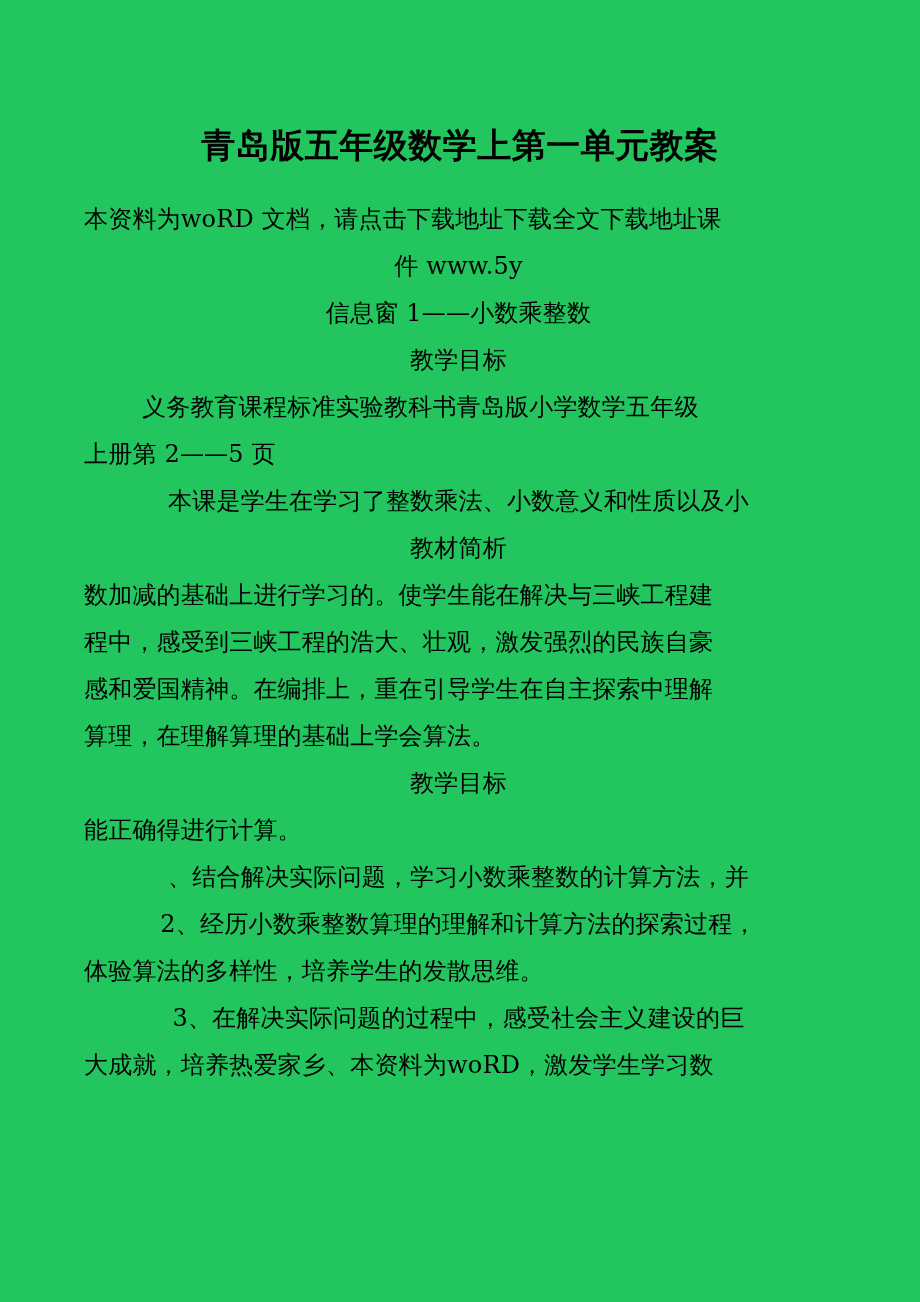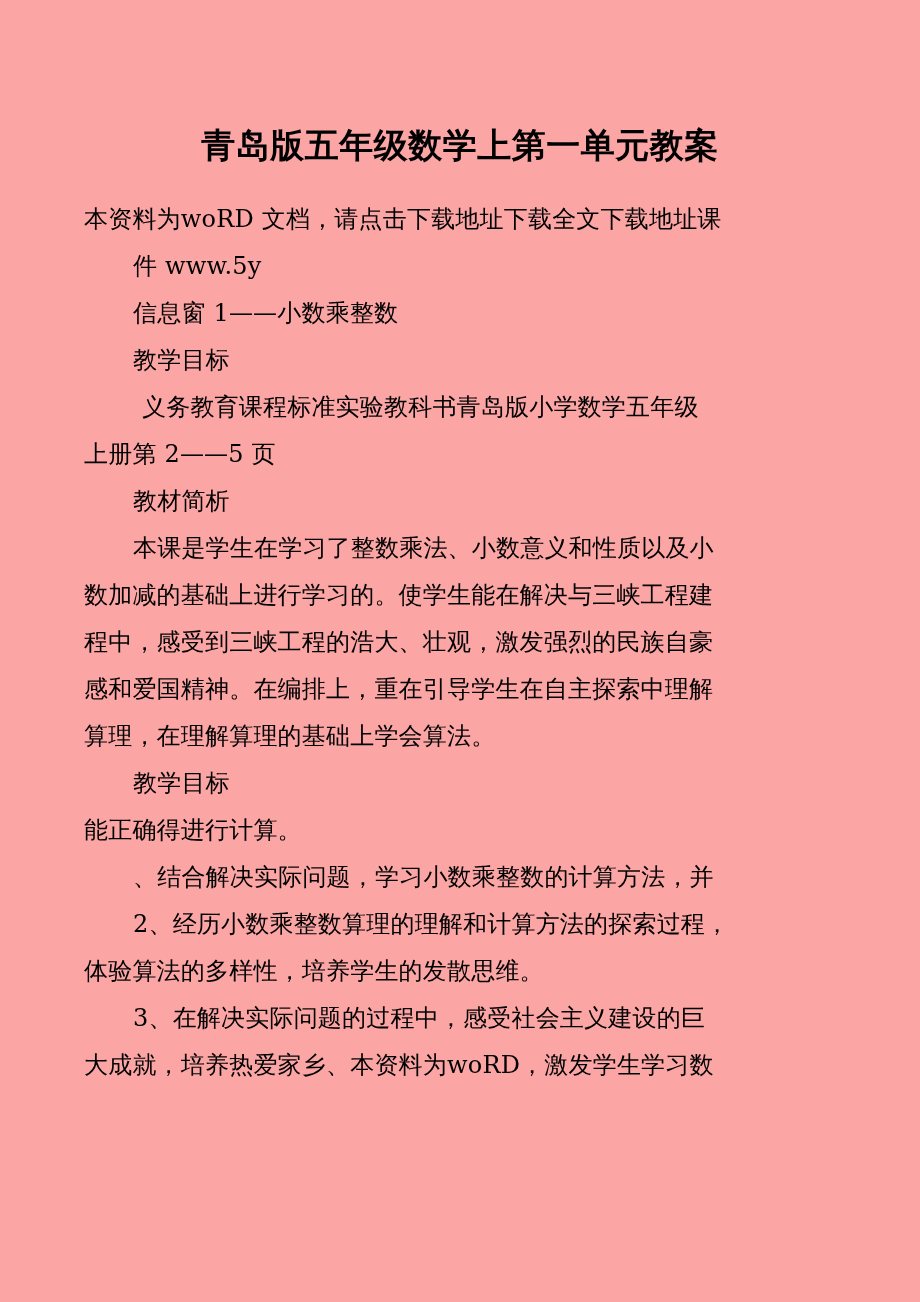--- a/index.html
+++ b/index.html
@@ -5,21 +5,21 @@
 <style>
   html, body {
     margin: 0;
     padding: 0;
     background: #ffffff;
   }
   .page {
     position: relative;
     width: 920px;
     height: 1302px;
-    background: #fca5a5;
+    background: #22c55e;
     overflow: hidden;
     font-family: "DejaVu Serif", "Liberation Serif", serif;
     color: #000000;
     -webkit-font-smoothing: none;
   }
   .doc-title {
     position: absolute;
     top: 100px;
     left: 48px;
     width: 824px;
@@ -41,20 +41,21 @@
     line-height: 47px;
     height: 47px;
     white-space: pre;
     letter-spacing: 0.2px;
     text-align: left;
     margin-left: 36px;
   }
   
   .indent {
     padding-left: 49px;
+    text-align: center;
   }
   
   .indent-wide {
     padding-left: 58px;
   }
   .flush {
     padding-left: 0;
   }
 </style>
 </head>
@@ -64,22 +65,22 @@
 
   <h1 class="doc-title">青岛版五年级数学上第一单元教案</h1>
 
   <div class="body-block">
       <div class="line flush">本资料为woRD 文档，请点击下载地址下载全文下载地址课</div>
       <div class="line indent">件 www.5y</div>
       <div class="line indent">信息窗 1——小数乘整数</div>
       <div class="line indent">教学目标</div>
       <div class="line indent-wide">义务教育课程标准实验教科书青岛版小学数学五年级</div>
       <div class="line flush">上册第 2——5 页</div>
+      <div class="line indent">本课是学生在学习了整数乘法、小数意义和性质以及小</div>
       <div class="line indent">教材简析</div>
-      <div class="line indent">本课是学生在学习了整数乘法、小数意义和性质以及小</div>
       <div class="line flush">数加减的基础上进行学习的。使学生能在解决与三峡工程建</div>
       <div class="line flush">程中，感受到三峡工程的浩大、壮观，激发强烈的民族自豪</div>
       <div class="line flush">感和爱国精神。在编排上，重在引导学生在自主探索中理解</div>
       <div class="line flush">算理，在理解算理的基础上学会算法。</div>
       <div class="line indent">教学目标</div>
       <div class="line flush">能正确得进行计算。</div>
       <div class="line indent">、结合解决实际问题，学习小数乘整数的计算方法，并</div>
       <div class="line indent">2、经历小数乘整数算理的理解和计算方法的探索过程，</div>
       <div class="line flush">体验算法的多样性，培养学生的发散思维。</div>
       <div class="line indent">3、在解决实际问题的过程中，感受社会主义建设的巨</div>

